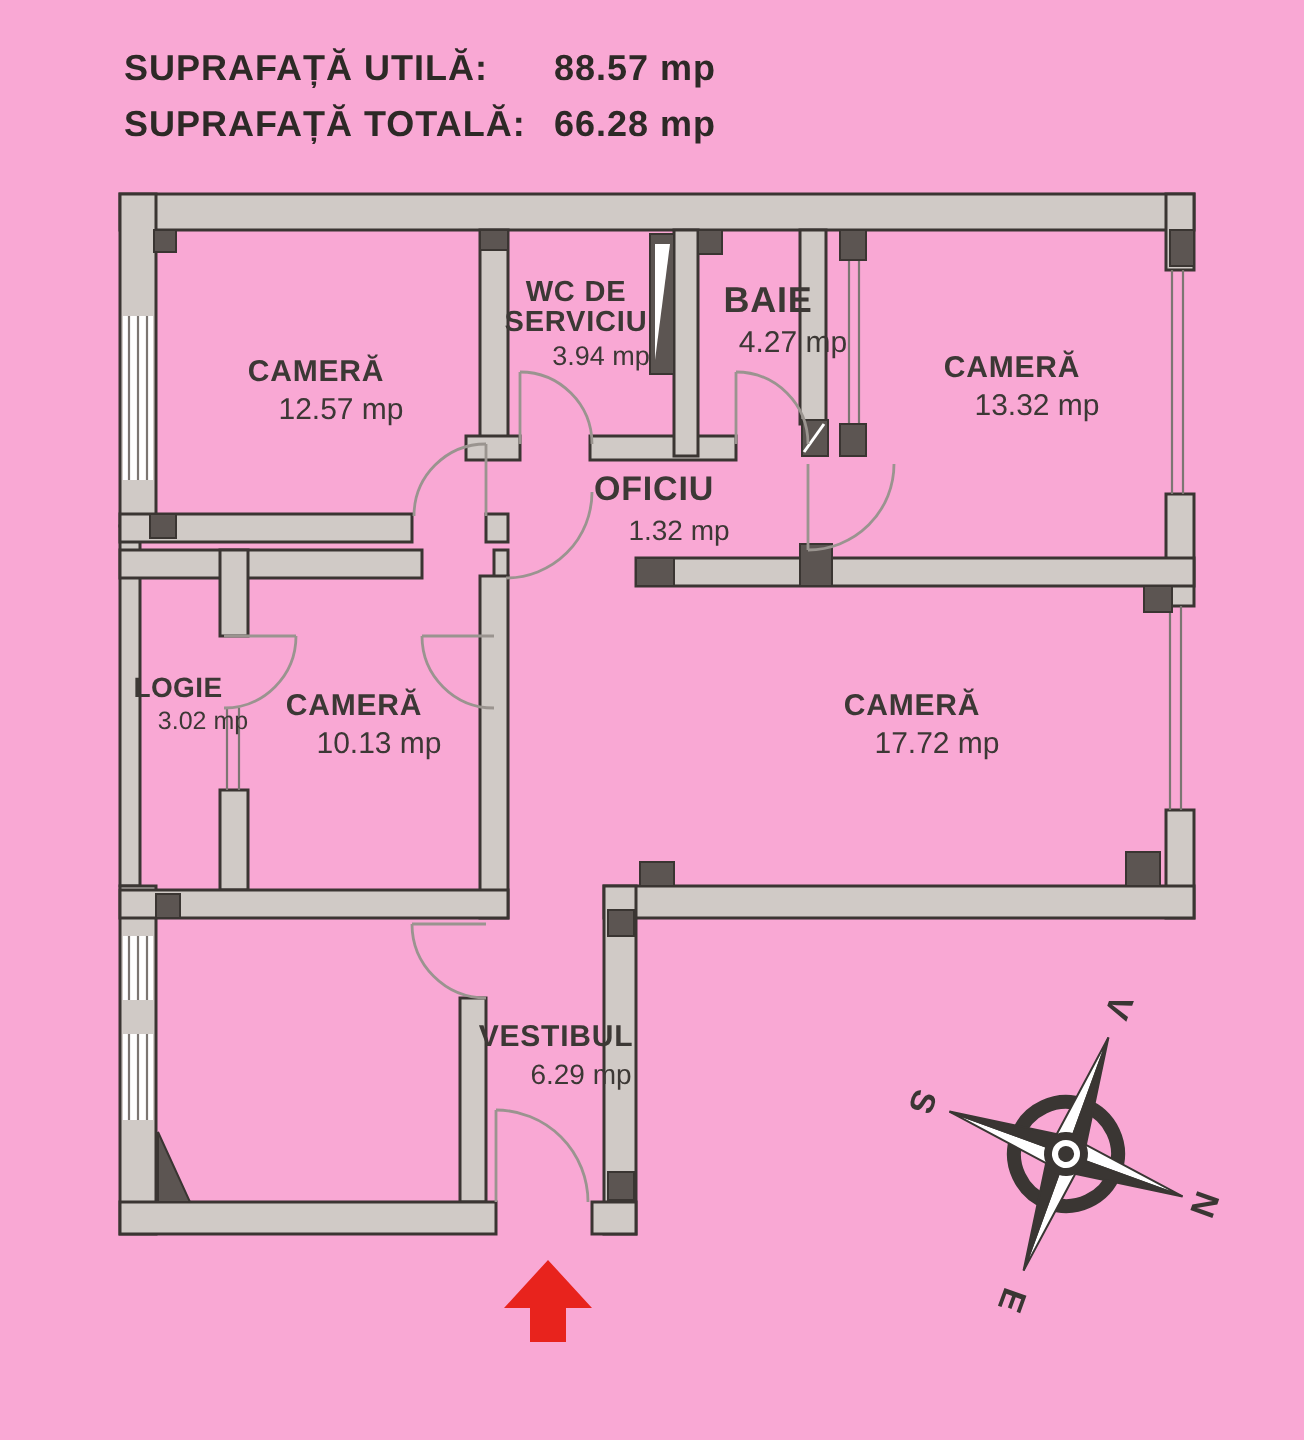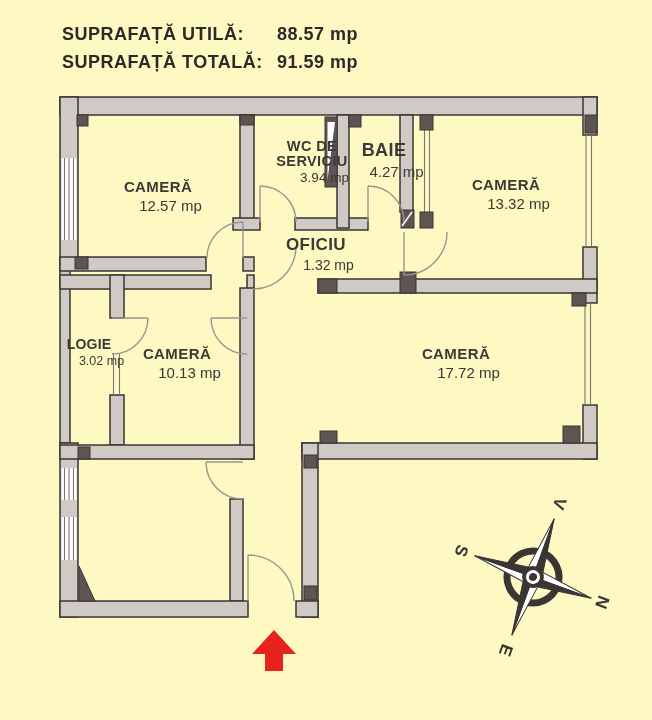--- a/index.html
+++ b/index.html
@@ -1,17 +1,17 @@
 <!DOCTYPE html>
 <html><head>
 <meta charset="utf-8">
 <style>
   html,body{margin:0;padding:0;background:#ffffff;}
   #stage{
-    position:relative;width:652px;height:720px;background:#fef9c3;
+    position:relative;width:652px;height:720px;background:#f9a8d4;
     font-family:"Liberation Sans",sans-serif;overflow:hidden;
   }
   
   #hdr{position:absolute;left:62px;top:20px;color:#2d2926;}
   .hrow{height:28px;line-height:28px;font-weight:bold;font-size:18px;letter-spacing:.5px;white-space:nowrap;}
   .hlabel{display:inline-block;width:215px;}
   .hvalue{display:inline-block;}
   
   #plan{position:absolute;left:0;top:0;}
   
@@ -19,35 +19,35 @@
     position:absolute;transform:translate(-50%,-50%);
     text-align:center;color:#3c3835;line-height:1.16;white-space:nowrap;
   }
   .rname{font-weight:bold;font-size:15px;letter-spacing:.4px;}
   .rarea{font-size:15px;margin-top:2px;padding-left:25px;}
   .room-label.md .rname{font-size:17px;}
   .room-label.sm .rname{font-size:15px;}
   .room-label.sm .rarea{font-size:14px;}
   .room-label.xs .rname{font-size:14px;letter-spacing:.2px;}
   .room-label.xs .rarea{font-size:12.5px;}
-  .room-label.wrap{white-space:normal;width:92px;margin-left:24px;}
+  .room-label.wrap{white-space:normal;width:92px;}
   .room-label.wrap .rname{font-size:14.5px;line-height:1.05;}
   .room-label.wrap .rarea{font-size:13.5px;margin-top:1px;}
 </style>
 </head>
 <body>
 
 <div id="stage">
 
   <div id="hdr">
     <div class="hrow">
       <span class="hlabel">SUPRAFAȚĂ UTILĂ:</span><span class="hvalue">88.57 mp</span>
     </div>
     <div class="hrow">
-      <span class="hlabel">SUPRAFAȚĂ TOTALĂ:</span><span class="hvalue">91.59 mp</span>
+      <span class="hlabel">SUPRAFAȚĂ TOTALĂ:</span><span class="hvalue">66.28 mp</span>
     </div>
   </div>
 
   <svg id="plan" width="652" height="720" viewBox="0 0 652 720">
 
     <g fill="#d0cac6" stroke="#3a3532" stroke-width="1.5">
       <rect x="60" y="97" width="537" height="18"></rect>
       <rect x="60" y="97" width="18" height="166"></rect>
       <rect x="60" y="263" width="10" height="180"></rect>
       <rect x="60" y="443" width="18" height="174"></rect>
@@ -181,30 +181,34 @@
     <div class="rarea">3.94 mp</div>
   </div>
   <div class="room-label" style="left:384px;top:160px">
     <div class="rname" style="font-size:18px">BAIE</div>
     <div class="rarea">4.27 mp</div>
   </div>
   <div class="room-label" style="left:506px;top:194px">
     <div class="rname">CAMERĂ</div>
     <div class="rarea">13.32 mp</div>
   </div>
-  <div class="room-label md" style="left:316px;top:254px">
+  <div class="room-label md" style="left:327px;top:254px">
     <div class="rname">OFICIU</div>
     <div class="rarea" style="font-size:14px">1.32 mp</div>
   </div>
   <div class="room-label xs" style="left:89px;top:352px">
     <div class="rname">LOGIE</div>
     <div class="rarea">3.02 mp</div>
   </div>
   <div class="room-label" style="left:177px;top:363px">
     <div class="rname">CAMERĂ</div>
     <div class="rarea">10.13 mp</div>
   </div>
   <div class="room-label" style="left:456px;top:363px">
     <div class="rname">CAMERĂ</div>
     <div class="rarea">17.72 mp</div>
   </div>
+  <div class="room-label sm" style="left:278px;top:528px">
+    <div class="rname">VESTIBUL</div>
+    <div class="rarea">6.29 mp</div>
+  </div>
 
 </div>
 
 </body></html>

